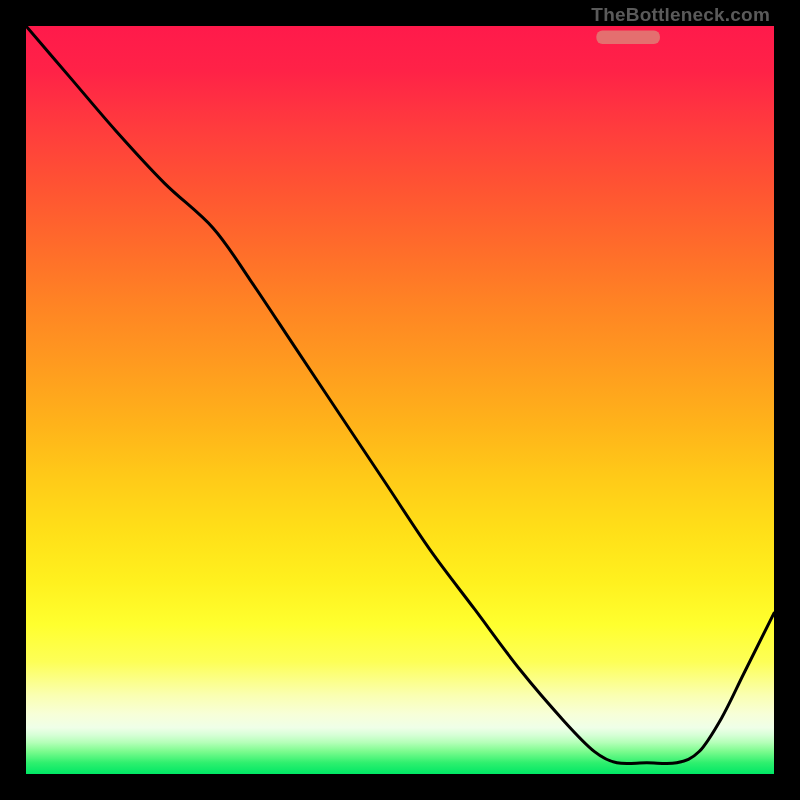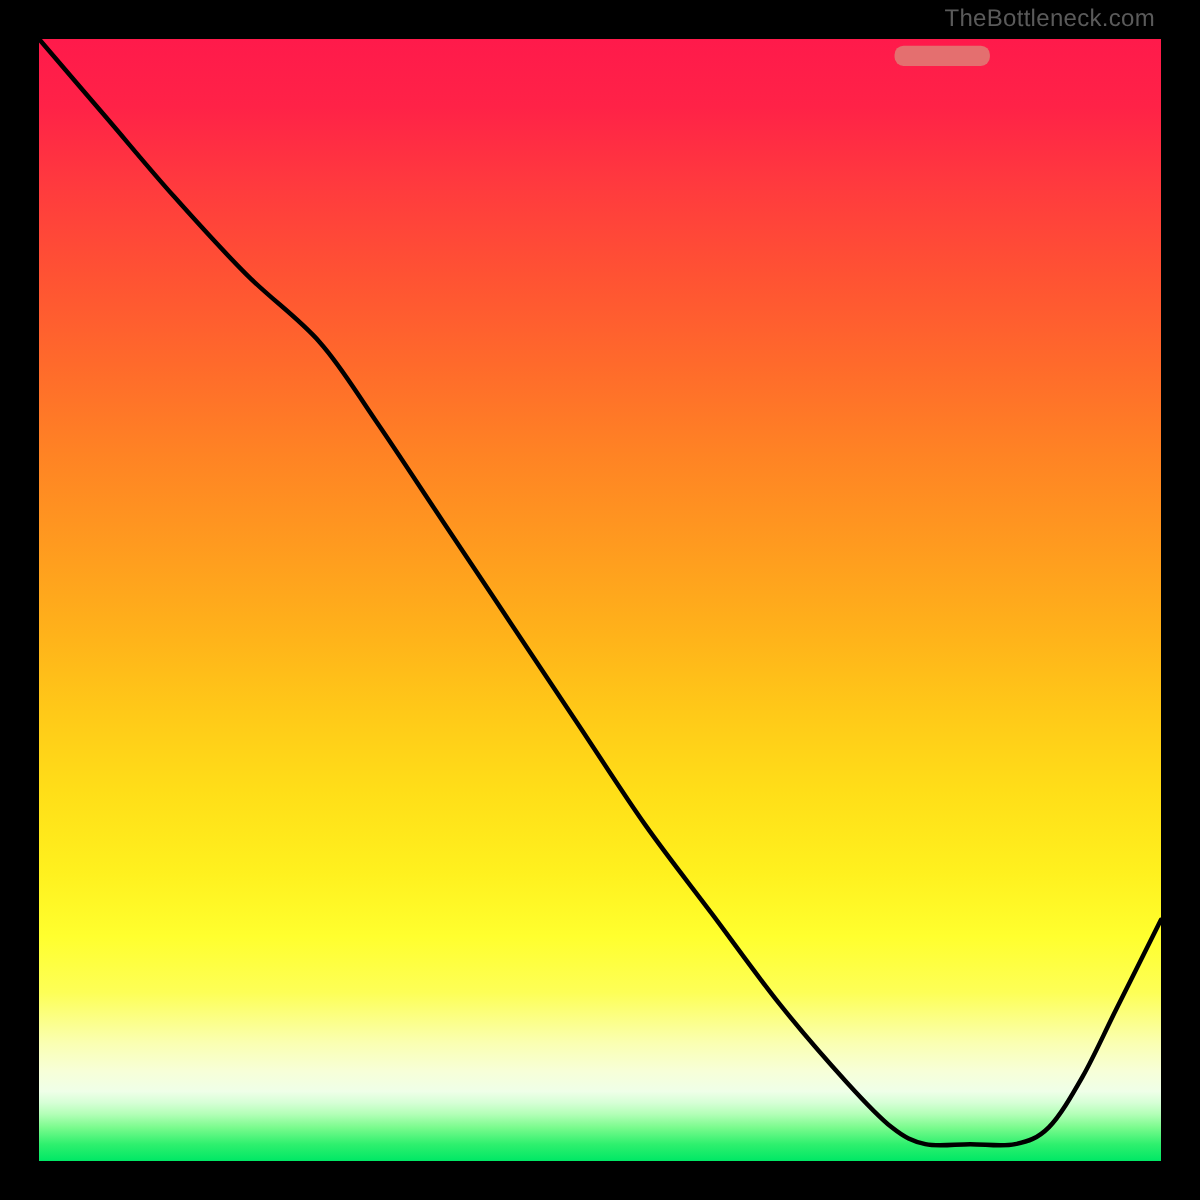--- a/index.html
+++ b/index.html
@@ -17,22 +17,22 @@
     top: 26px;
     width: 748px;
     height: 748px;
     box-sizing: border-box;
   }
   .watermark {
     position: absolute;
     right: 30px;
     top: 4px;
     color: #5a5a5a;
-    font-size: 16px;
-    font-weight: 400;
+    font-size: 19px;
+    font-weight: 700;
     letter-spacing: 0.2px;
     user-select: none;
   }
   svg {
     display: block;
   }
 </style>
 </head>
 <body>
 

